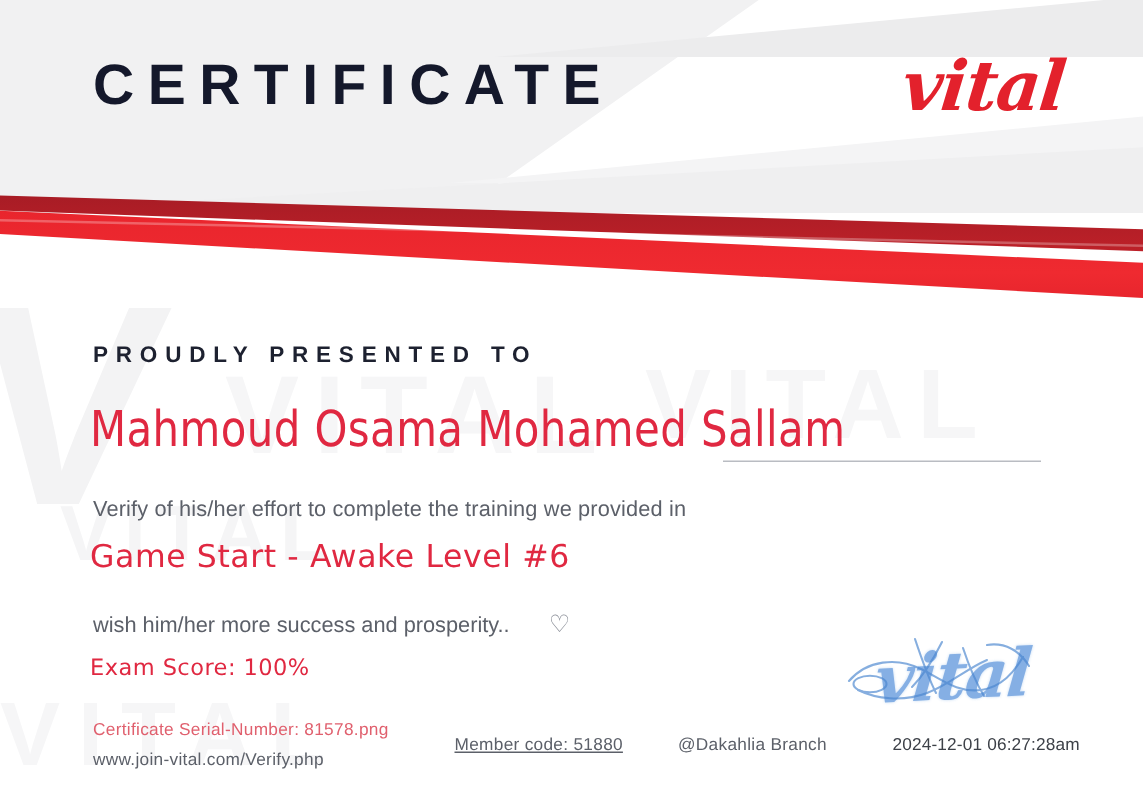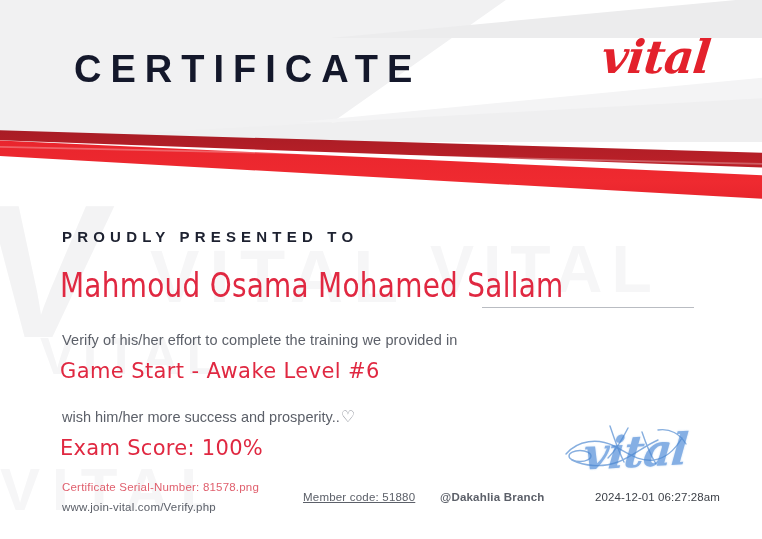--- a/index.html
+++ b/index.html
@@ -155,21 +155,21 @@
     position: absolute;
     left: 62px;
     top: 38px;
   }
   .cert-title {
     font-size: 38px;
     font-weight: 700;
     letter-spacing: 9px;
     color: #14182b;
     line-height: 1;
-    margin: 12px;
+    margin: 0;
   }
   .cert-subtitle {
     font-size: 16px;
     font-weight: 400;
     letter-spacing: 5.4px;
     color: #4a4e5c;
     margin: 10px 0 0 4px;
     line-height: 1;
   }
 
@@ -247,35 +247,35 @@
   }
 
   .wish-line {
     position: absolute;
     left: 62px;
     top: 195px;
     font-size: 14.5px;
     color: #5c6069;
     display: flex;
     align-items: center;
-    gap: 1px;
+    gap: 26px;
   }
   .heart-icon {
     display: inline-block;
     line-height: 1;
     color: #8b8f98;
     font-size: 16px;
   }
 
   .exam-score {
     position: absolute;
     left: 60px;
     top: 222px;
     font-family: "DejaVu Sans", sans-serif;
-    font-size: 21px;
+    font-size: 15px;
     color: #e02841;
     letter-spacing: 0.3px;
   }
 
   
   .stamp {
     position: absolute;
     right: 32px;
     top: 410px;
     width: 172px;
@@ -333,26 +333,25 @@
     position: absolute;
     left: 303px;
     top: 14px;
     font-size: 11.5px;
     color: #5c6069;
     letter-spacing: 0.2px;
     text-decoration: underline;
   }
   .branch {
     position: absolute;
-    left: 440px;
+    left: 452px;
     top: 14px;
     font-size: 11.5px;
     color: #5c6069;
     letter-spacing: 0.2px;
-    font-weight: bold;
   }
   .issued-at {
     position: absolute;
     left: 595px;
     top: 14px;
     font-size: 11.5px;
     color: #3d4148;
     letter-spacing: 0.1px;
   }
 </style>

